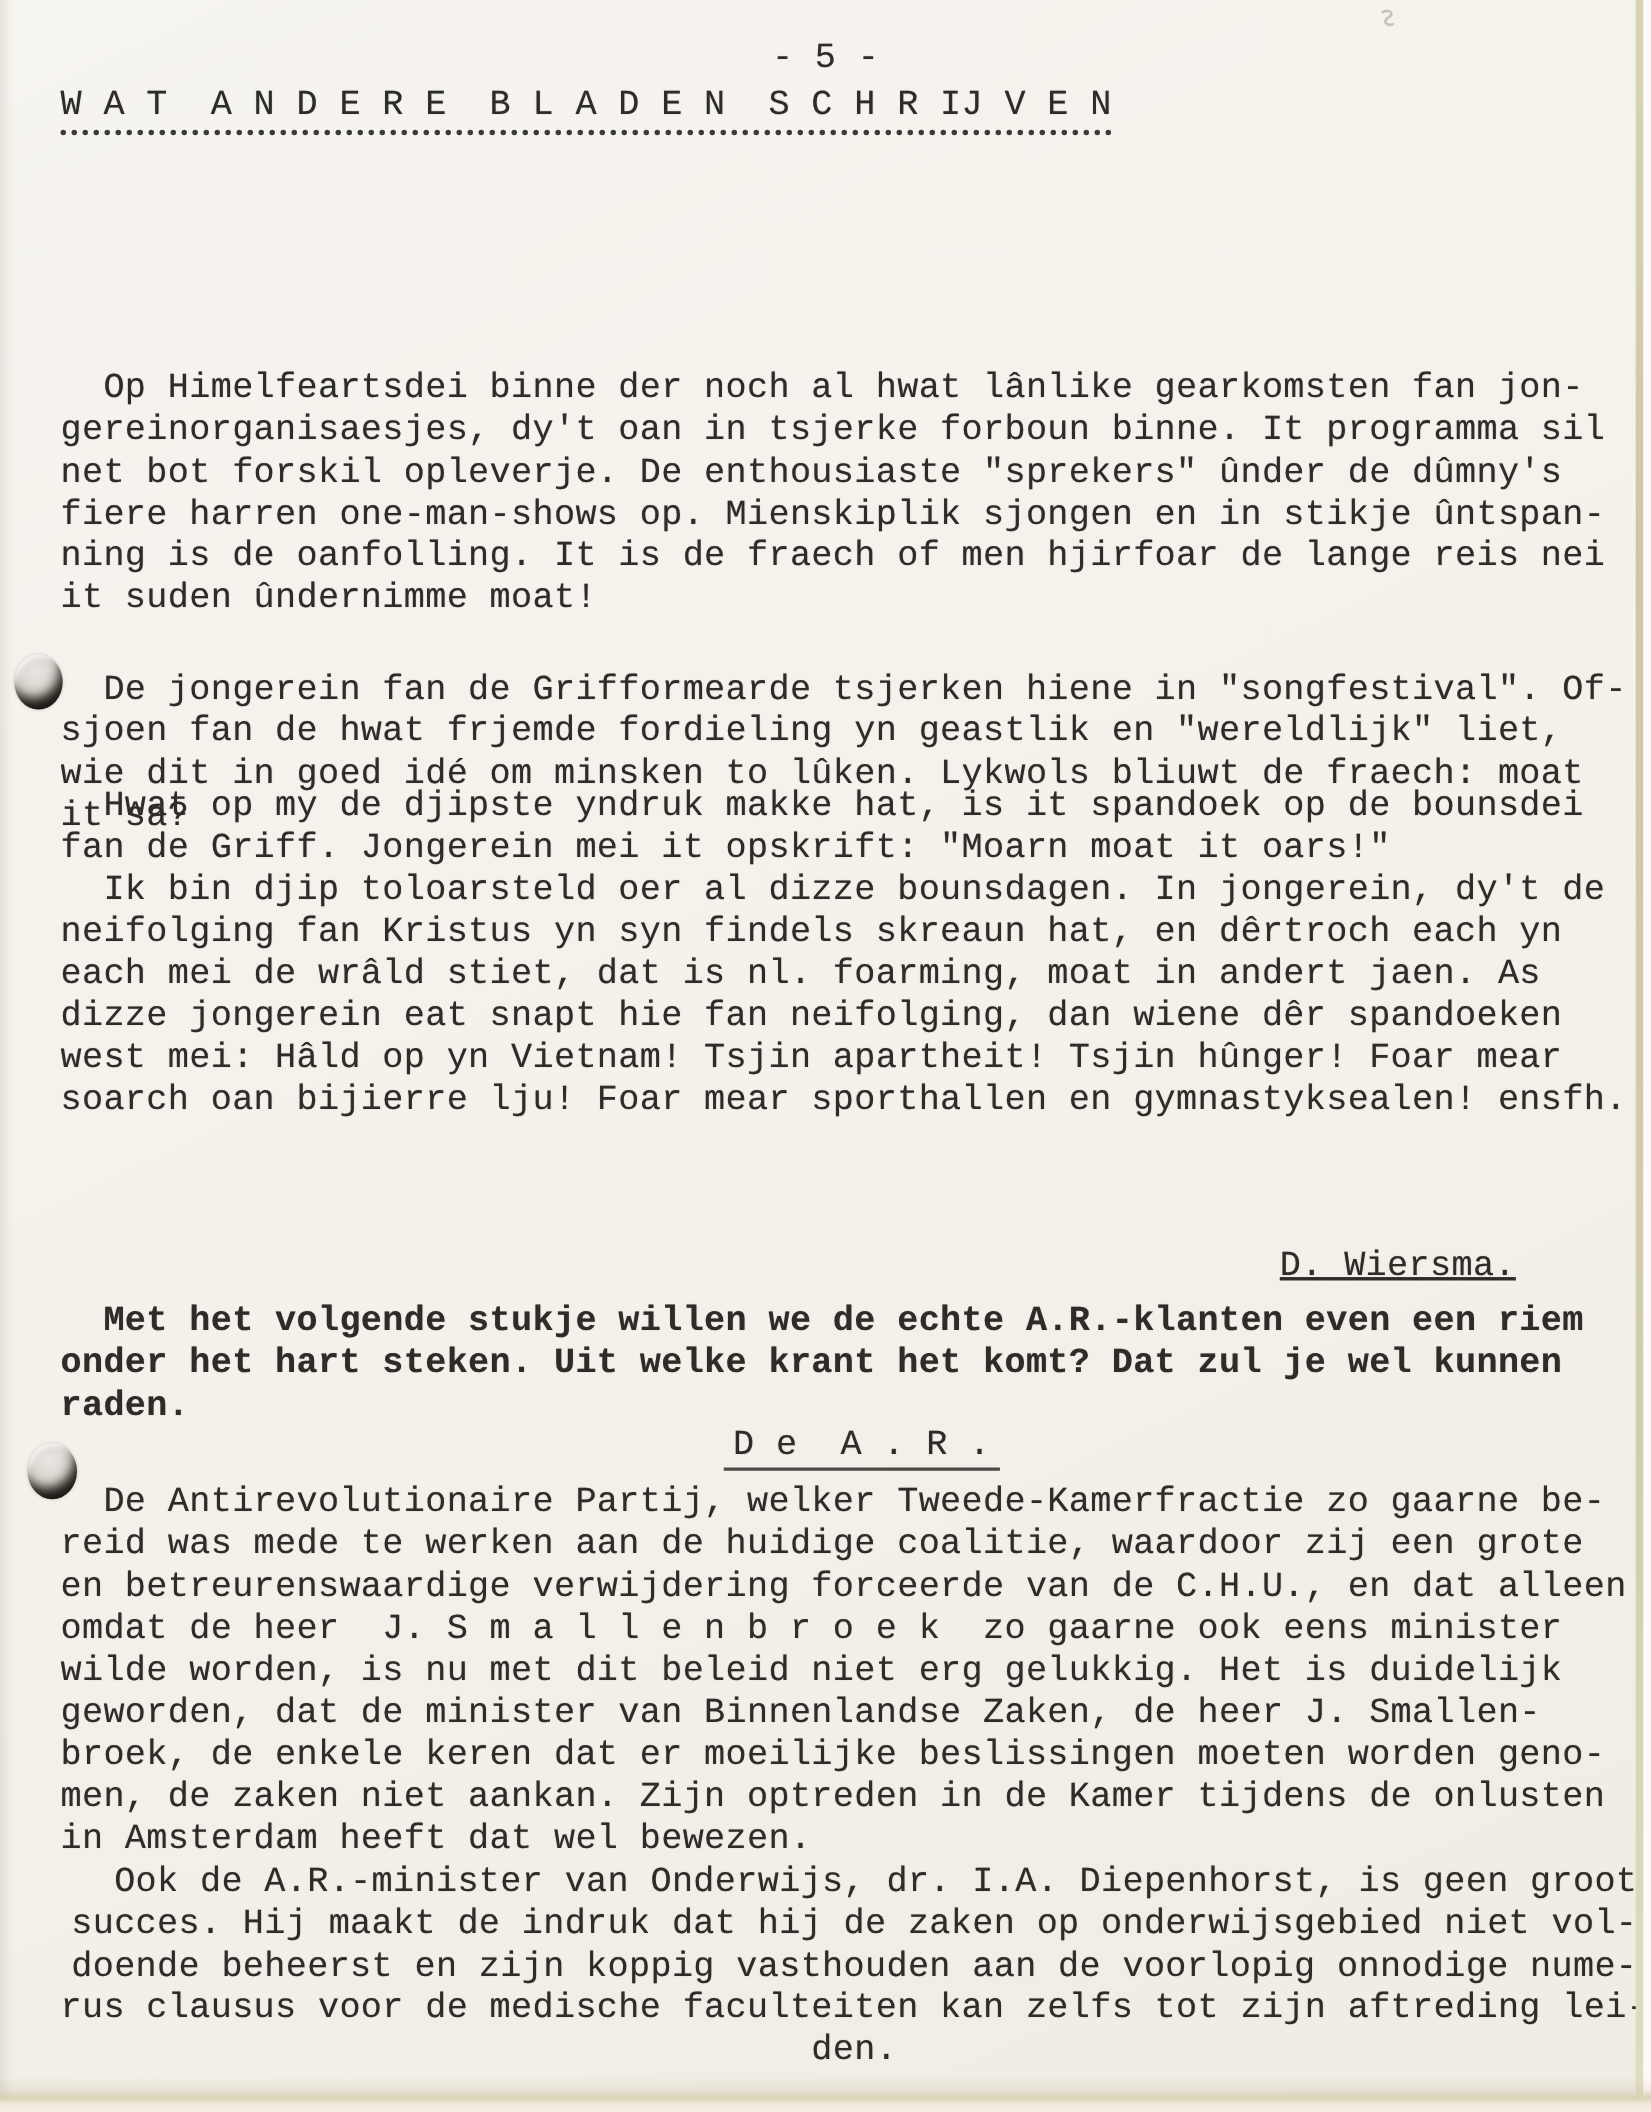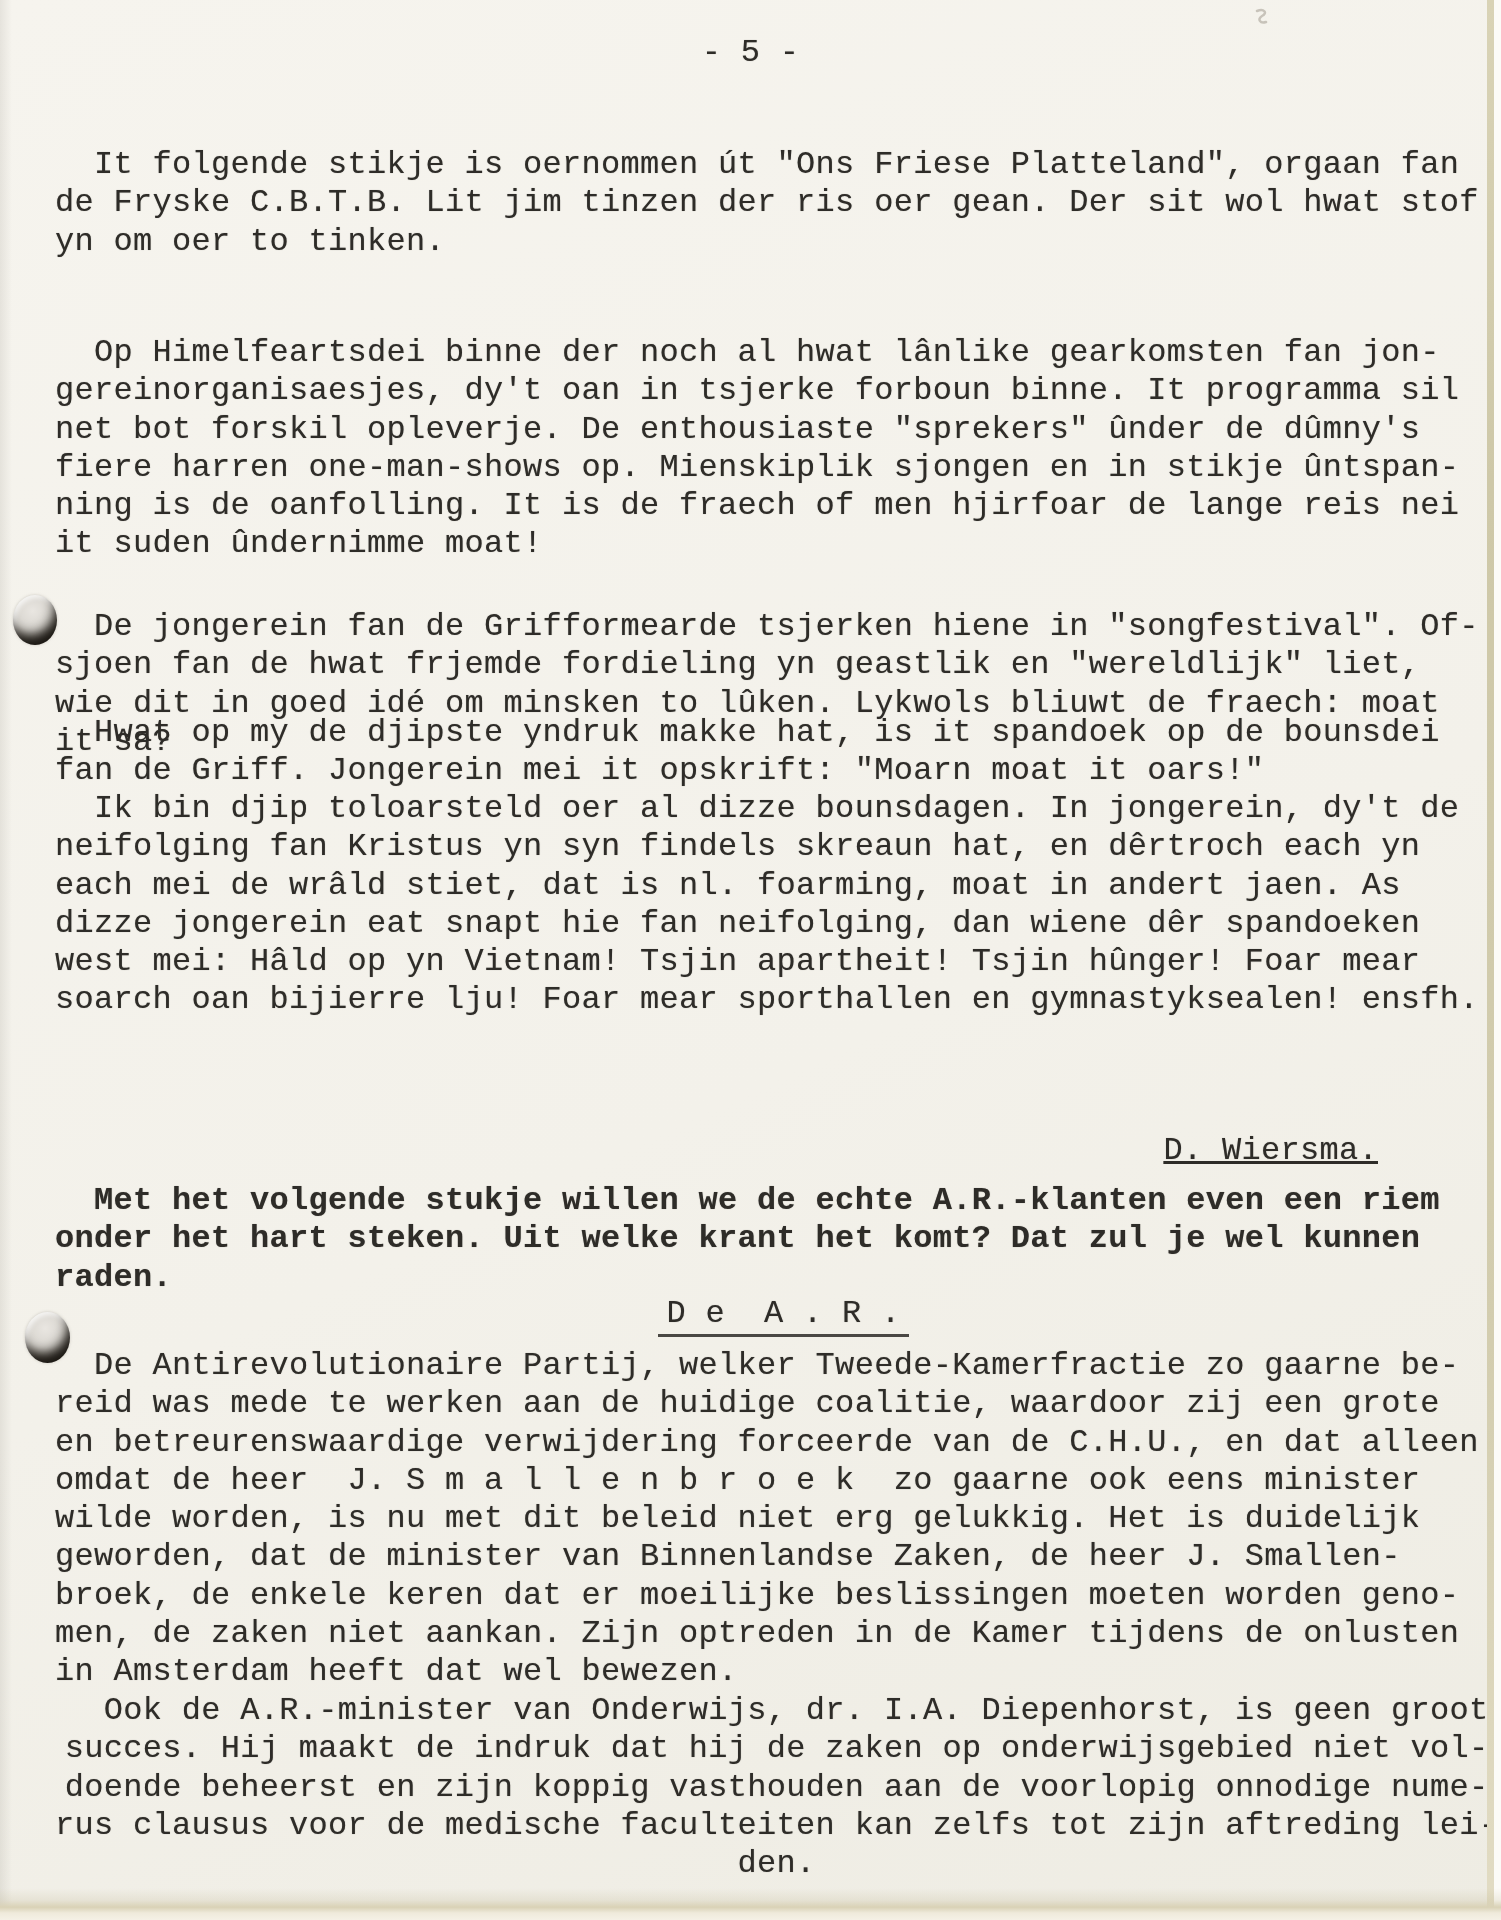--- a/index.html
+++ b/index.html
@@ -81,24 +81,22 @@
   }
   .pen-mark{position:absolute;left:1253px;top:3px;opacity:0.75;}
 </style>
 </head>
 <body>
 
 <div class="scan">
 
   <div class="center-row b-pagenum">- 5 -</div>
 
+  <div class="txt left b-heading"><span class="main-heading">W A T  A N D E R E  B L A D E N  S C H R IJ V E N</span></div>
 
-  <div class="txt left b-p1">  It folgende stikje is oernommen út "Ons Friese Platteland", orgaan fan
-de Fryske C.B.T.B. Lit jim tinzen der ris oer gean. Der sit wol hwat stof
-yn om oer to tinken.</div>
 
 
   <div class="txt left b-p2">  Op Himelfeartsdei binne der noch al hwat lânlike gearkomsten fan jon-
 gereinorganisaesjes, dy't oan in tsjerke forboun binne. It programma sil
 net bot forskil opleverje. De enthousiaste "sprekers" ûnder de dûmny's
 fiere harren one-man-shows op. Mienskiplik sjongen en in stikje ûntspan-
 ning is de oanfolling. It is de fraech of men hjirfoar de lange reis nei
 it suden ûndernimme moat!</div>
 
   <div class="txt left b-p3">  De jongerein fan de Grifformearde tsjerken hiene in "songfestival". Of-

